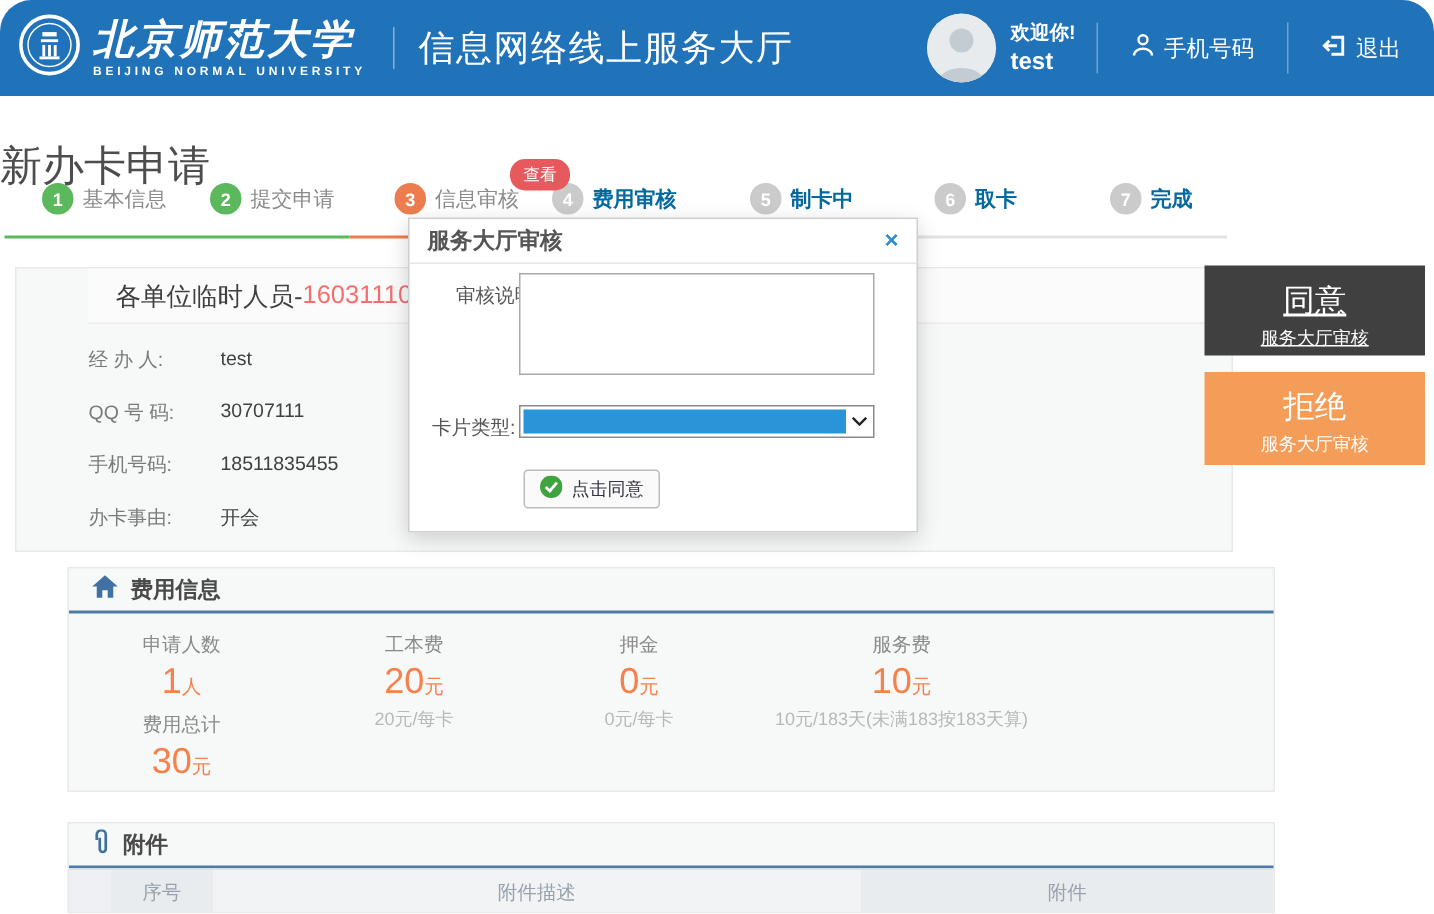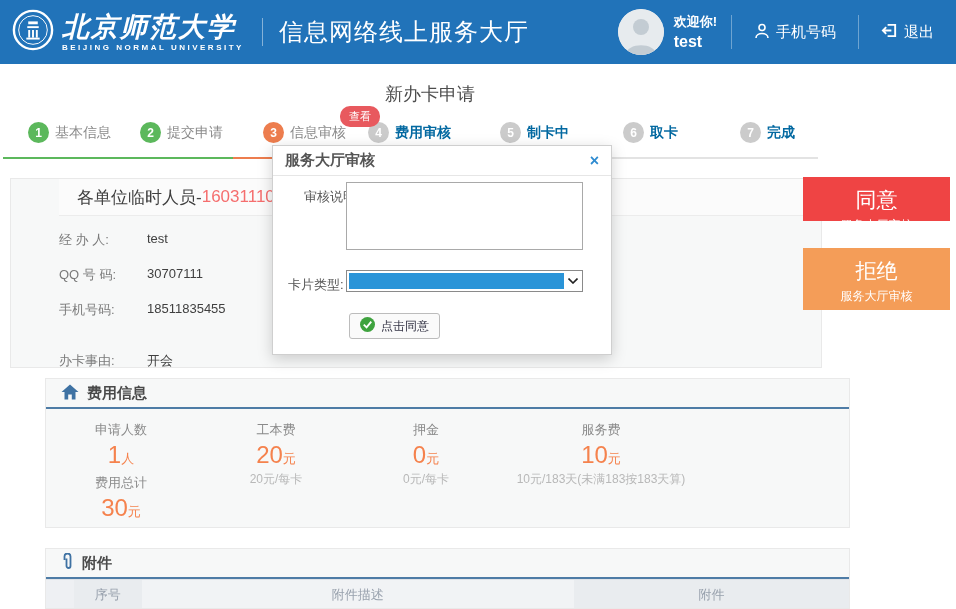--- a/index.html
+++ b/index.html
@@ -1,38 +1,38 @@
 <!DOCTYPE html>
 <html><head>
 <meta charset="utf-8">
 <style>
   * { margin:0; padding:0; box-sizing:border-box; }
   body { font-family:"Liberation Sans", sans-serif; background:#fff; }
-  .screen { position:relative; width:956px; height:609px; background:#fff; overflow:hidden; }
+  .screen { position:relative; width:956px; height:609px; background:#fff; overflow:hidden;border-radius:21px; }
 
   
   .topbar { position:absolute; left:0; top:0; width:956px; height:64px;
             background:#2173b9; display:flex; align-items:center; color:#fff; }
   .seal { margin-left:12px; flex:0 0 auto; }
   .uni-names { margin-left:8px; }
   .uni-cn { font-family:"DejaVu Serif", serif; font-size:27px; font-weight:bold; font-style:italic; letter-spacing:2px; line-height:1; }
   .uni-en { font-size:8px; letter-spacing:2.5px; margin-top:3px; font-weight:bold; }
   .topbar-divider { width:1px; height:28px; background:rgba(255,255,255,.45); margin:0 16px 0 18px; }
   .portal-title { font-size:24px; letter-spacing:1px; }
   .topbar-right { margin-left:auto; display:flex; align-items:center; height:100%; }
   .avatar { width:46px; height:46px; border-radius:50%; background:#e7ebee; overflow:hidden; flex:0 0 auto; }
   .welcome-block { margin-left:10px; margin-right:14px; }
   .welcome-text { font-size:13px; font-weight:bold; }
   .welcome-user { font-size:16px; font-weight:bold; margin-top:2px; }
   .vline { width:1px; height:34px; background:rgba(255,255,255,.35); }
   .top-link { display:flex; align-items:center; gap:6px; font-size:15px; padding:0 22px; cursor:pointer; }
 
   
-  .page-title { position:absolute; left:0; top:82px; width:860px; text-align:center;
-                font-size:18px; color:#4d4d4d; }
+  .page-title { position:absolute; left:0; top:92px; width:860px; text-align:left;
+                font-size:28px; color:#4d4d4d; }
   .step { position:absolute; top:122px; display:flex; align-items:center; gap:6px; }
   .step-circle { width:21px; height:21px; border-radius:50%; color:#fff; font-size:12px; font-weight:bold;
                  display:flex; align-items:center; justify-content:center; }
   .step.done .step-circle { background:#5cb85c; }
   .step.current .step-circle { background:#ed7d4e; }
   .step.pending .step-circle { background:#cbcbcb; }
   .step-label { font-size:14px; color:#8a8a8a; }
   .step.pending .step-label { color:#0369a1;font-weight:bold; }
   .badge { position:absolute; left:340px; top:106px; background:#e8595e; color:#fff; font-size:11px;
            padding:3px 9px; border-radius:10px; z-index:3; }
@@ -47,21 +47,21 @@
   .panel { position:absolute; background:#f7f8f8; border:1px solid #e9e9e9; }
   .panel-basic { left:10px; top:178px; width:812px; height:190px;padding-left:48px; }
   .panel-basic-header { height:37px; background:#fbfbfb; border-bottom:1px solid #ececec;
                         display:flex; align-items:center; padding-left:18px; font-size:17px; color:#3f3f3f; }
   .app-no { color:#f56e6e; }
   .field-row { position:absolute; left:48px; display:flex; font-size:13px; }
   .field-label { width:88px; color:#7a7a7a; }
   .field-value { color:#404040; }
 
   .action-btn { position:absolute; left:803px; width:147px; color:#fff; text-align:center; cursor:pointer; }
-  .btn-approve { top:177px; height:44px; background:#ef4444; }
+  .btn-approve { top:177px; height:60px; background:#404040;text-decoration:underline; }
   .btn-reject  { top:248px; height:62px; background:#f49d58; }
   .action-title { font-size:21px; margin-top:9px; }
   .action-sub { font-size:12px; margin-top:3px; }
 
   .section-panel { background:#f7f8f8; border:1px solid #e9e9e9; position:absolute; left:45px; width:805px; }
   .panel-fees { top:378px; height:150px; }
   .panel-attach { top:548px; height:61px; }
   .section-head { display:flex; align-items:center; gap:8px; height:30px; padding-left:15px;
                   font-size:15px; font-weight:bold; color:#4a4a4a; border-bottom:2px solid #4e7ca6; }
   .fees-row { display:flex; margin-top:12px; text-align:center; }
@@ -201,21 +201,21 @@
       <span class="field-value">test</span>
     </div>
     <div class="field-row" style="top:87px;">
       <span class="field-label">QQ 号 码:</span>
       <span class="field-value">30707111</span>
     </div>
     <div class="field-row" style="top:122px;">
       <span class="field-label">手机号码:</span>
       <span class="field-value">18511835455</span>
     </div>
-    <div class="field-row" style="top:173px;">
+    <div class="field-row" style="top:157px;">
       <span class="field-label">办卡事由:</span>
       <span class="field-value">开会</span>
     </div>
   </div>
 
   <div class="action-btn btn-approve">
     <div class="action-title">同意</div>
     <div class="action-sub">服务大厅审核</div>
   </div>
   <div class="action-btn btn-reject">

